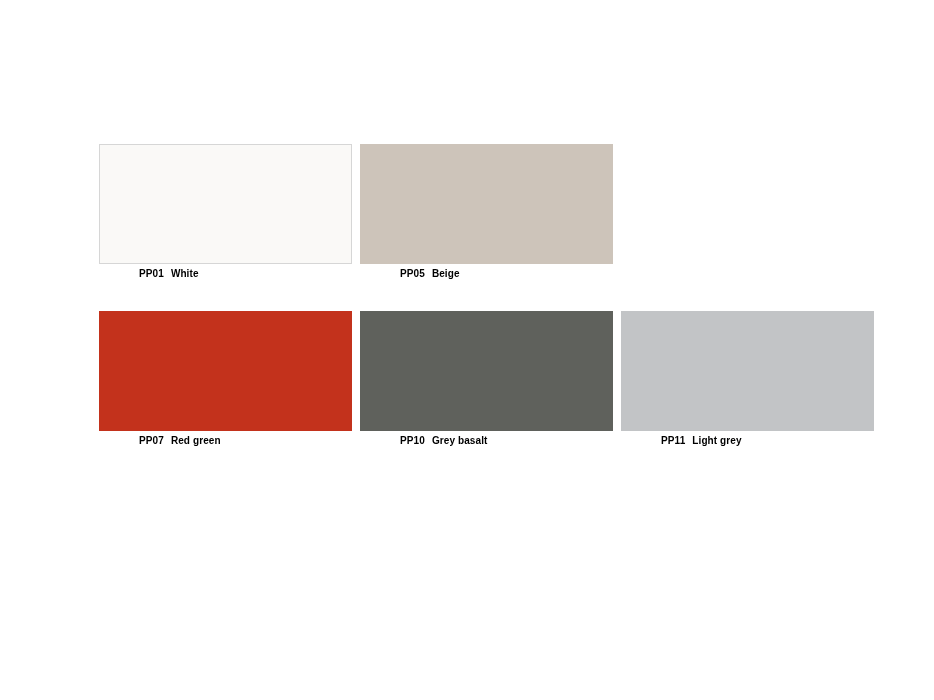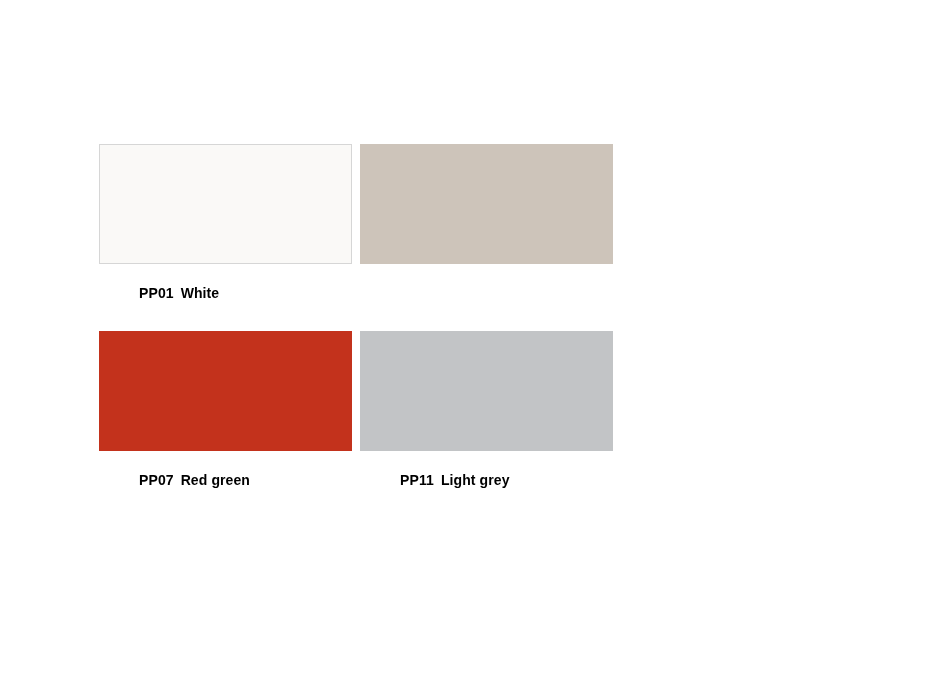--- a/index.html
+++ b/index.html
@@ -43,22 +43,22 @@
     width: 253px;
     height: 120px;
     box-sizing: border-box;
     display: block;
   }
   .swatch-chip.has-outline {
     border: 1px solid #d6d6d6;
   }
 
   .swatch-label {
-    margin-top: 24px;
-    font-size: 14px;
+    margin-top: 4px;
+    font-size: 10px;
     font-weight: bold;
     color: #000000;
     letter-spacing: 0.1px;
     white-space: nowrap;
     line-height: 11px;
     padding-left: 40px;
   }
   .swatch-code {
     margin-right: 7px;
   }
@@ -70,28 +70,37 @@
 
   <div class="swatch-row">
     <div class="swatch-cell" style="width: 253px;">
       <div class="swatch-chip has-outline" style="background-color: rgb(250, 249, 247); width: 253px; height: 120px;"></div>
       <div class="swatch-label">
         <span class="swatch-code">PP01</span><span class="swatch-name">White</span>
       </div>
     </div>
     <div class="swatch-cell" style="width: 253px;">
       <div class="swatch-chip" style="background-color: rgb(205, 196, 186); width: 253px; height: 120px;"></div>
+      <div class="swatch-label">
+        <span class="swatch-code">PP05</span><span class="swatch-name">Beige</span>
+      </div>
     </div>
   </div>
 
   <div class="swatch-row">
     <div class="swatch-cell" style="width: 253px;">
       <div class="swatch-chip" style="background-color: rgb(195, 50, 28); width: 253px; height: 120px;"></div>
       <div class="swatch-label">
         <span class="swatch-code">PP07</span><span class="swatch-name">Red green</span>
+      </div>
+    </div>
+    <div class="swatch-cell" style="width: 253px;">
+      <div class="swatch-chip" style="background-color: rgb(95, 97, 92); width: 253px; height: 120px;"></div>
+      <div class="swatch-label">
+        <span class="swatch-code">PP10</span><span class="swatch-name">Grey basalt</span>
       </div>
     </div>
     <div class="swatch-cell" style="width: 253px;">
       <div class="swatch-chip" style="background-color: rgb(194, 196, 198); width: 253px; height: 120px;"></div>
       <div class="swatch-label">
         <span class="swatch-code">PP11</span><span class="swatch-name">Light grey</span>
       </div>
     </div>
   </div>
 

